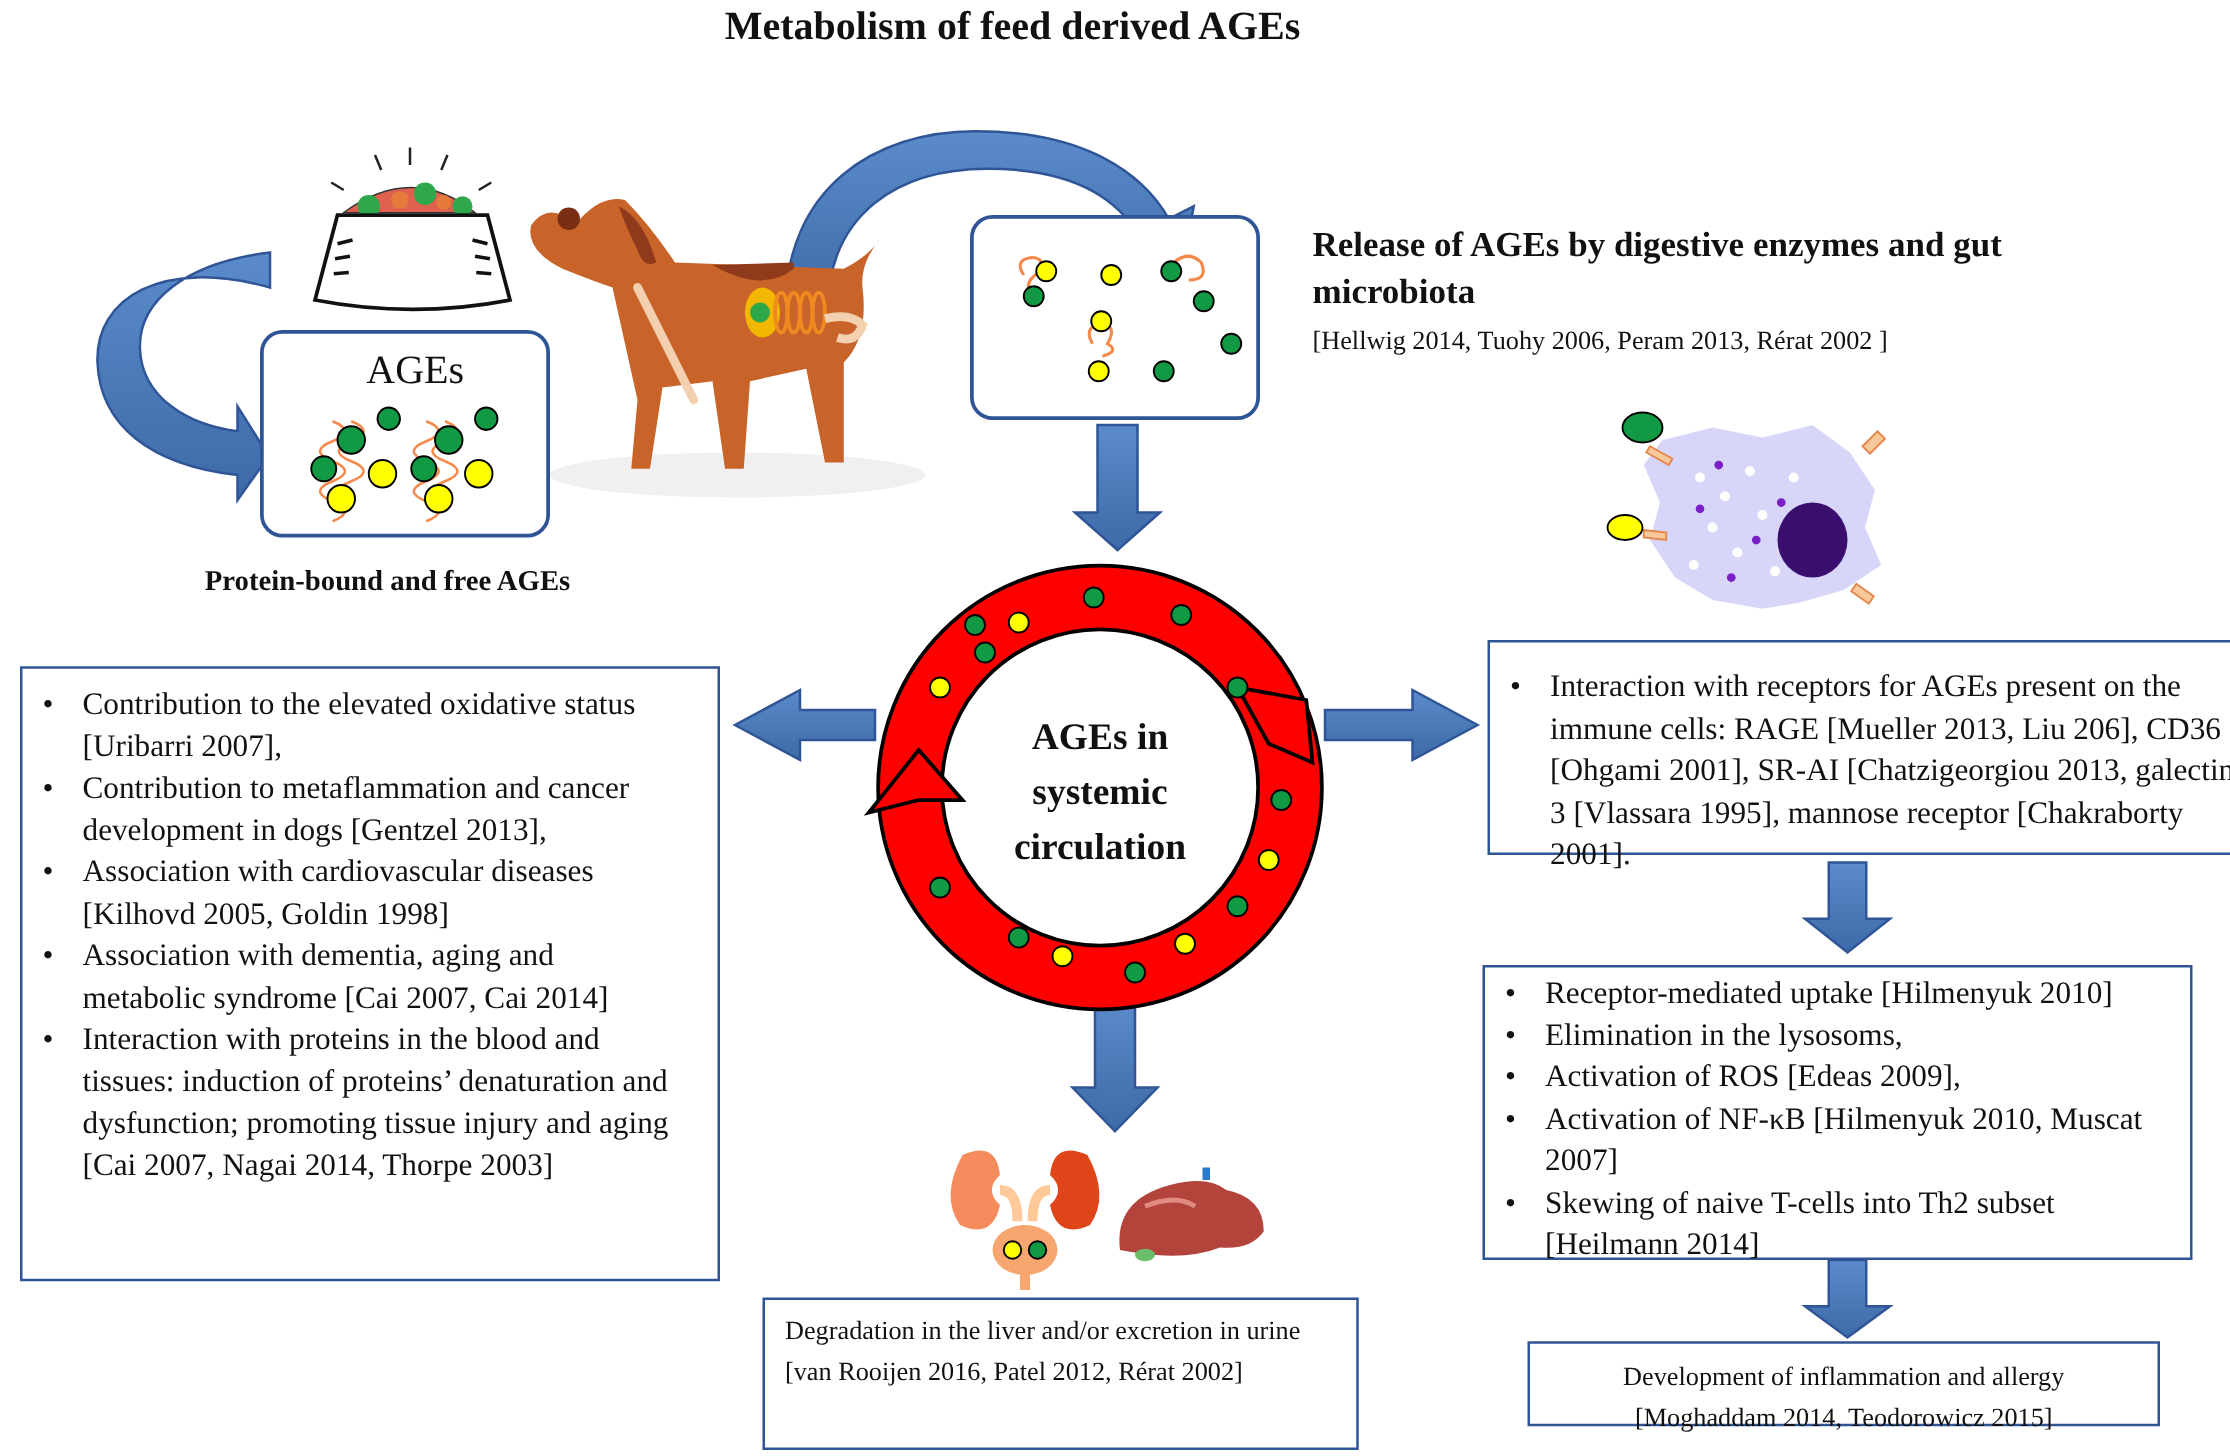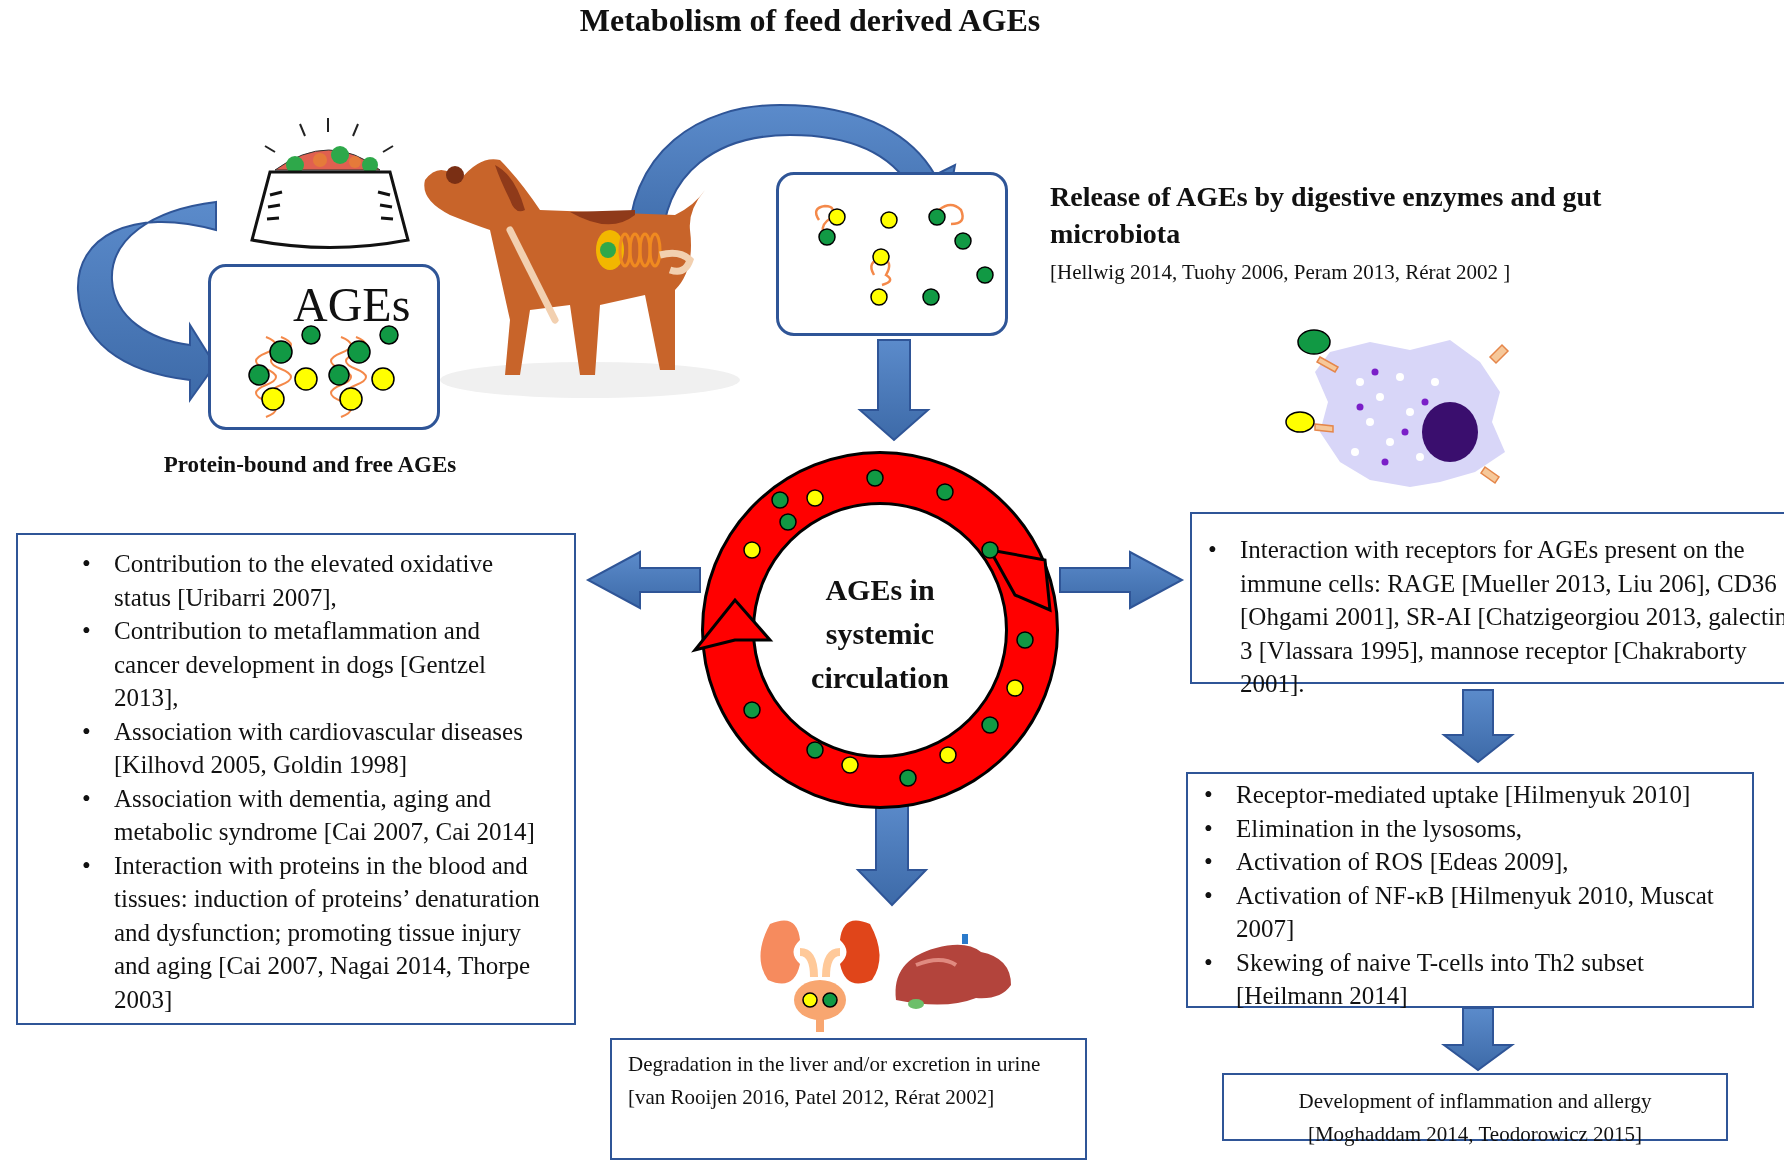--- a/index.html
+++ b/index.html
@@ -64,21 +64,21 @@
       <line x1="40" y1="85" x2="52" y2="82"></line>
       <line x1="38" y1="97" x2="50" y2="95"></line>
       <line x1="37" y1="109" x2="49" y2="108"></line>
   <line x1="148" y1="82" x2="160" y2="85"></line>
       <line x1="150" y1="95" x2="162" y2="97"></line>
       <line x1="151" y1="108" x2="163" y2="109"></line>
     </g>
 </svg>
 
 <div class="box rbox" style="left:208px;top:264px;width:232px;height:166px;">
-  <div style="position:absolute;left:82px;top:10px;font-size:48px;">AGEs</div>
+  <div style="position:absolute;left:82px;top:10px;font-size:32px;">AGEs</div>
   <svg width="232" height="166" style="left:0;top:0;">
     <g fill="none" stroke="#f4894a" stroke-width="2">
       <path d="M55,70 q20,8 0,16 q-20,8 0,16 q20,8 0,16 q-20,8 0,16 q20,8 0,16"></path>
       <path d="M70,70 q20,8 0,16 q-20,8 0,16 q20,8 0,16 q-20,8 0,16"></path>
       <path d="M130,70 q20,8 0,16 q-20,8 0,16 q20,8 0,16 q-20,8 0,16 q20,8 0,16"></path>
       <path d="M145,70 q20,8 0,16 q-20,8 0,16 q20,8 0,16 q-20,8 0,16"></path>
     </g>
     <g stroke="#000" stroke-width="1.5">
       <circle cx="100" cy="68" r="9" fill="#119944"></circle>
         <circle cx="70" cy="85" r="11" fill="#119944"></circle>
@@ -191,21 +191,21 @@
       <circle cx="300" cy="110" r="8" fill="#119944"></circle>
   </g>
 </svg>
 <div class="abs bold" style="left:800px;top:568px;width:160px;text-align:center;font-size:30px;line-height:44px;">
   <div>AGEs in</div>
   <div>systemic</div>
   <div>circulation</div>
 </div>
 
 <div class="box" style="left:16px;top:533px;width:560px;height:492px;padding-top:12px;">
-  <ul class="bul" style="padding-right:30px;margin-left:48px;">
+  <ul class="bul" style="padding-right:30px;">
     <li>Contribution to the elevated oxidative status [Uribarri 2007],</li>
     <li>Contribution to metaflammation and cancer development in dogs [Gentzel 2013],</li>
     <li>Association with cardiovascular diseases [Kilhovd 2005, Goldin 1998]</li>
     <li>Association with dementia, aging and metabolic syndrome [Cai 2007, Cai 2014]</li>
     <li>Interaction with proteins in the blood and tissues: induction of proteins’ denaturation and dysfunction; promoting tissue injury and aging [Cai 2007, Nagai 2014, Thorpe 2003]</li>
   </ul>
 </div>
 
 <div class="box" style="left:1190px;top:512px;width:632px;height:172px;padding-top:19px;">
   <ul class="bul" style="padding-right:12px;">

